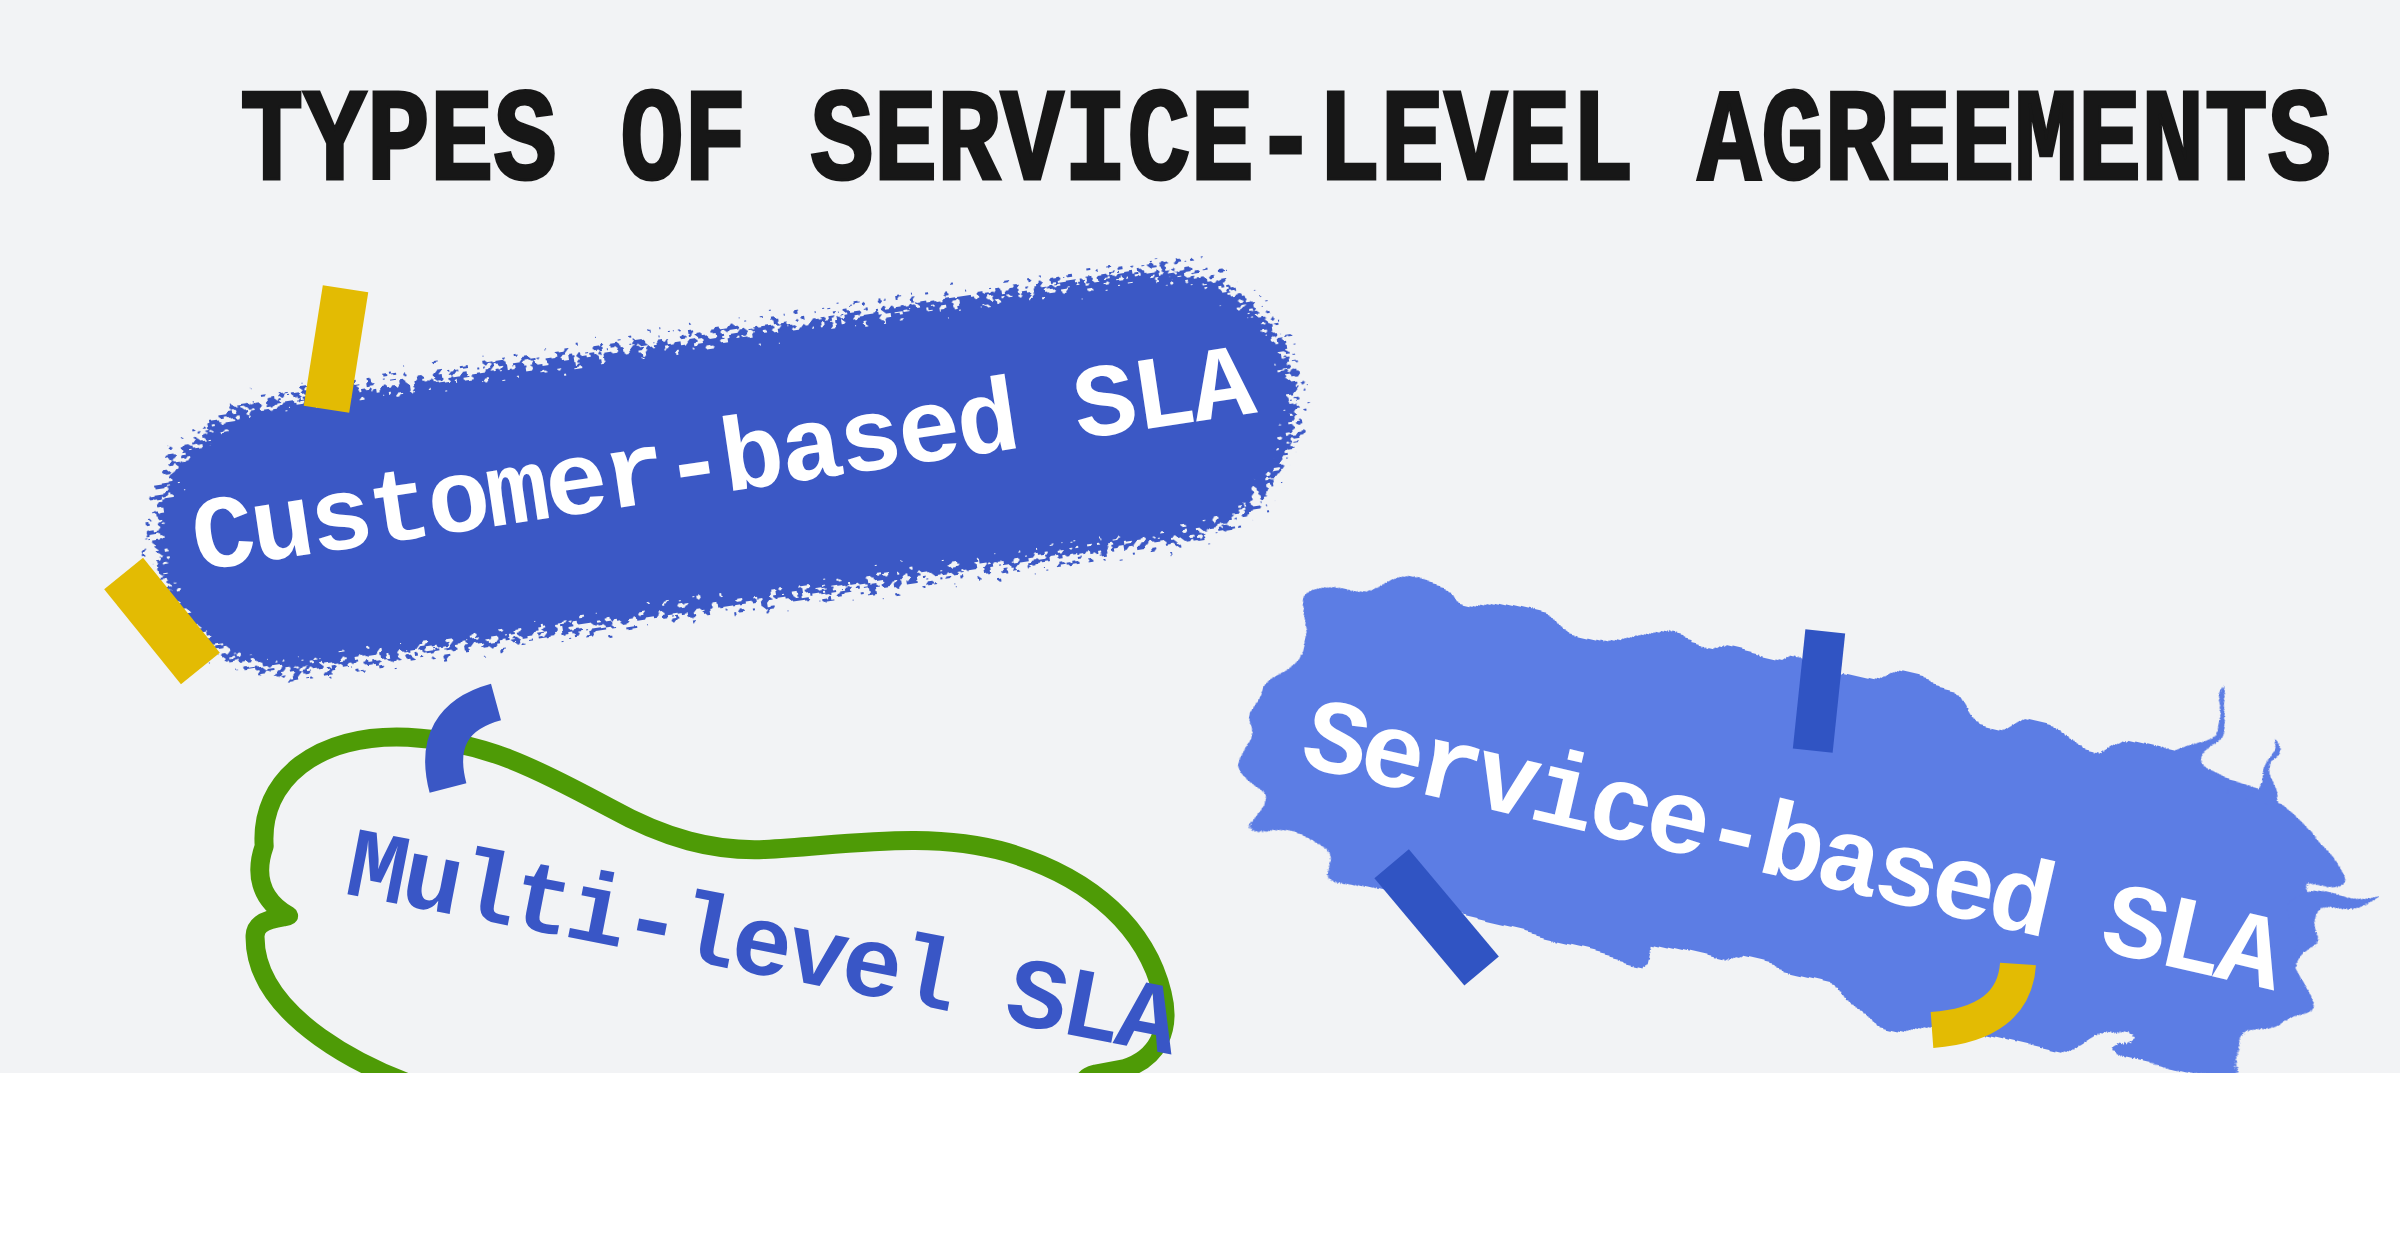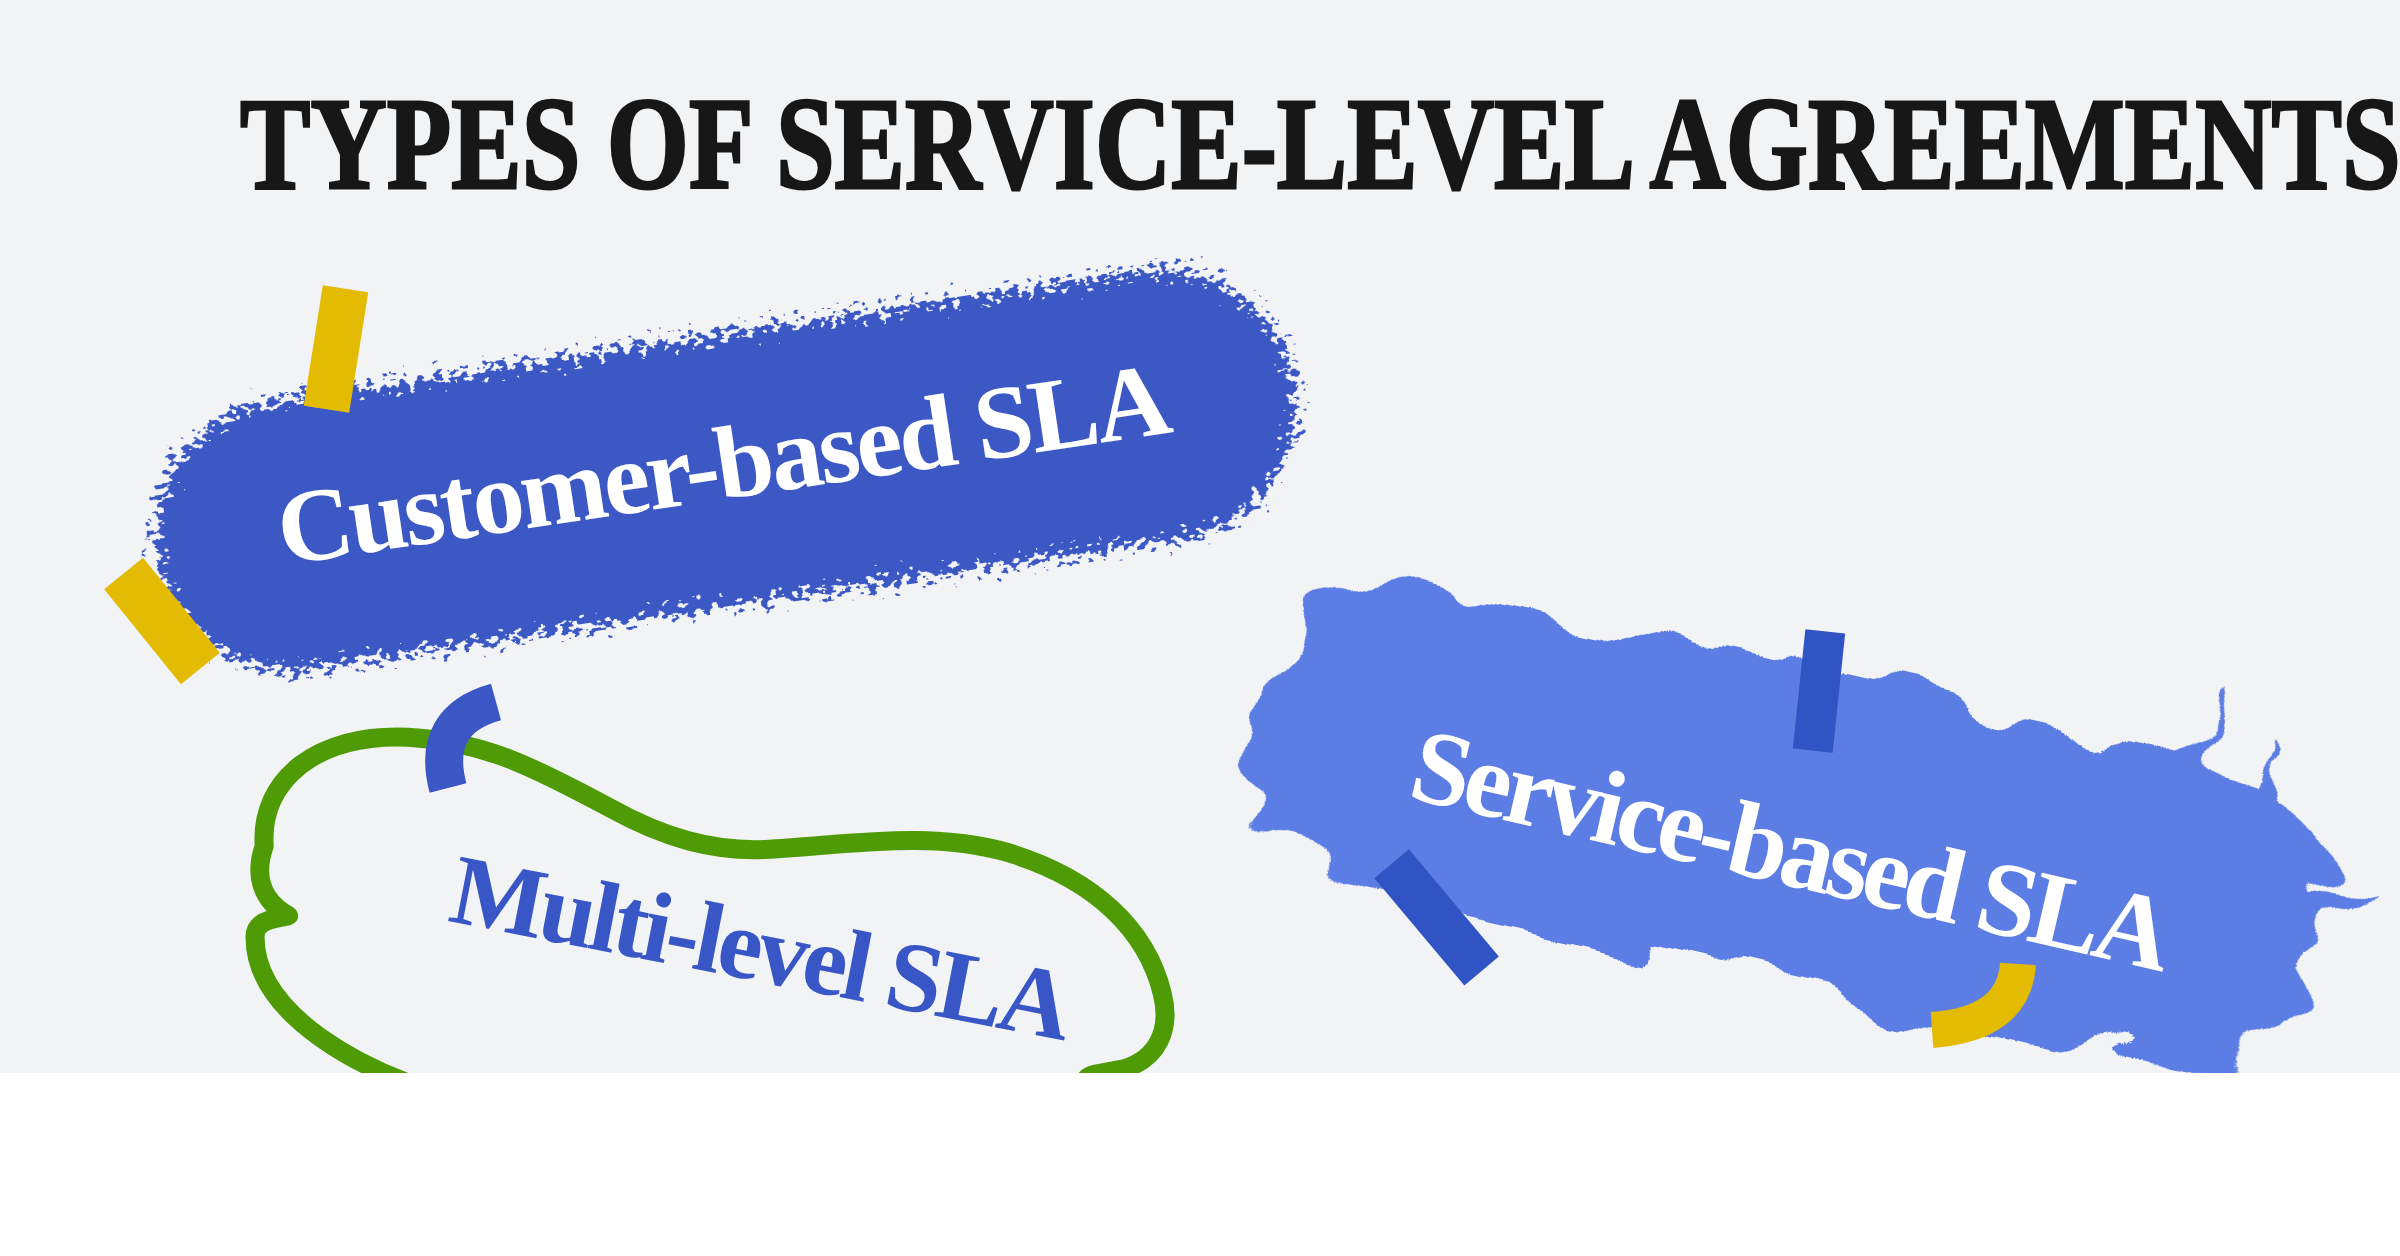--- a/index.html
+++ b/index.html
@@ -2,21 +2,21 @@
 <html><head>
 <meta charset="utf-8">
 <style>
   html, body { margin: 0; padding: 0; }
   .canvas {
     position: relative;
     width: 2400px;
     height: 1073px;
     background: #F2F3F5;
     overflow: hidden;
-    font-family: Liberation Serif, serif;
+    font-family: Liberation Mono, monospace;
   }
   .deco-svg {
     position: absolute;
     inset: 0;
   }
   .page-title {
     position: absolute;
     top: 78px;
     left: 0;
     width: 100%;

